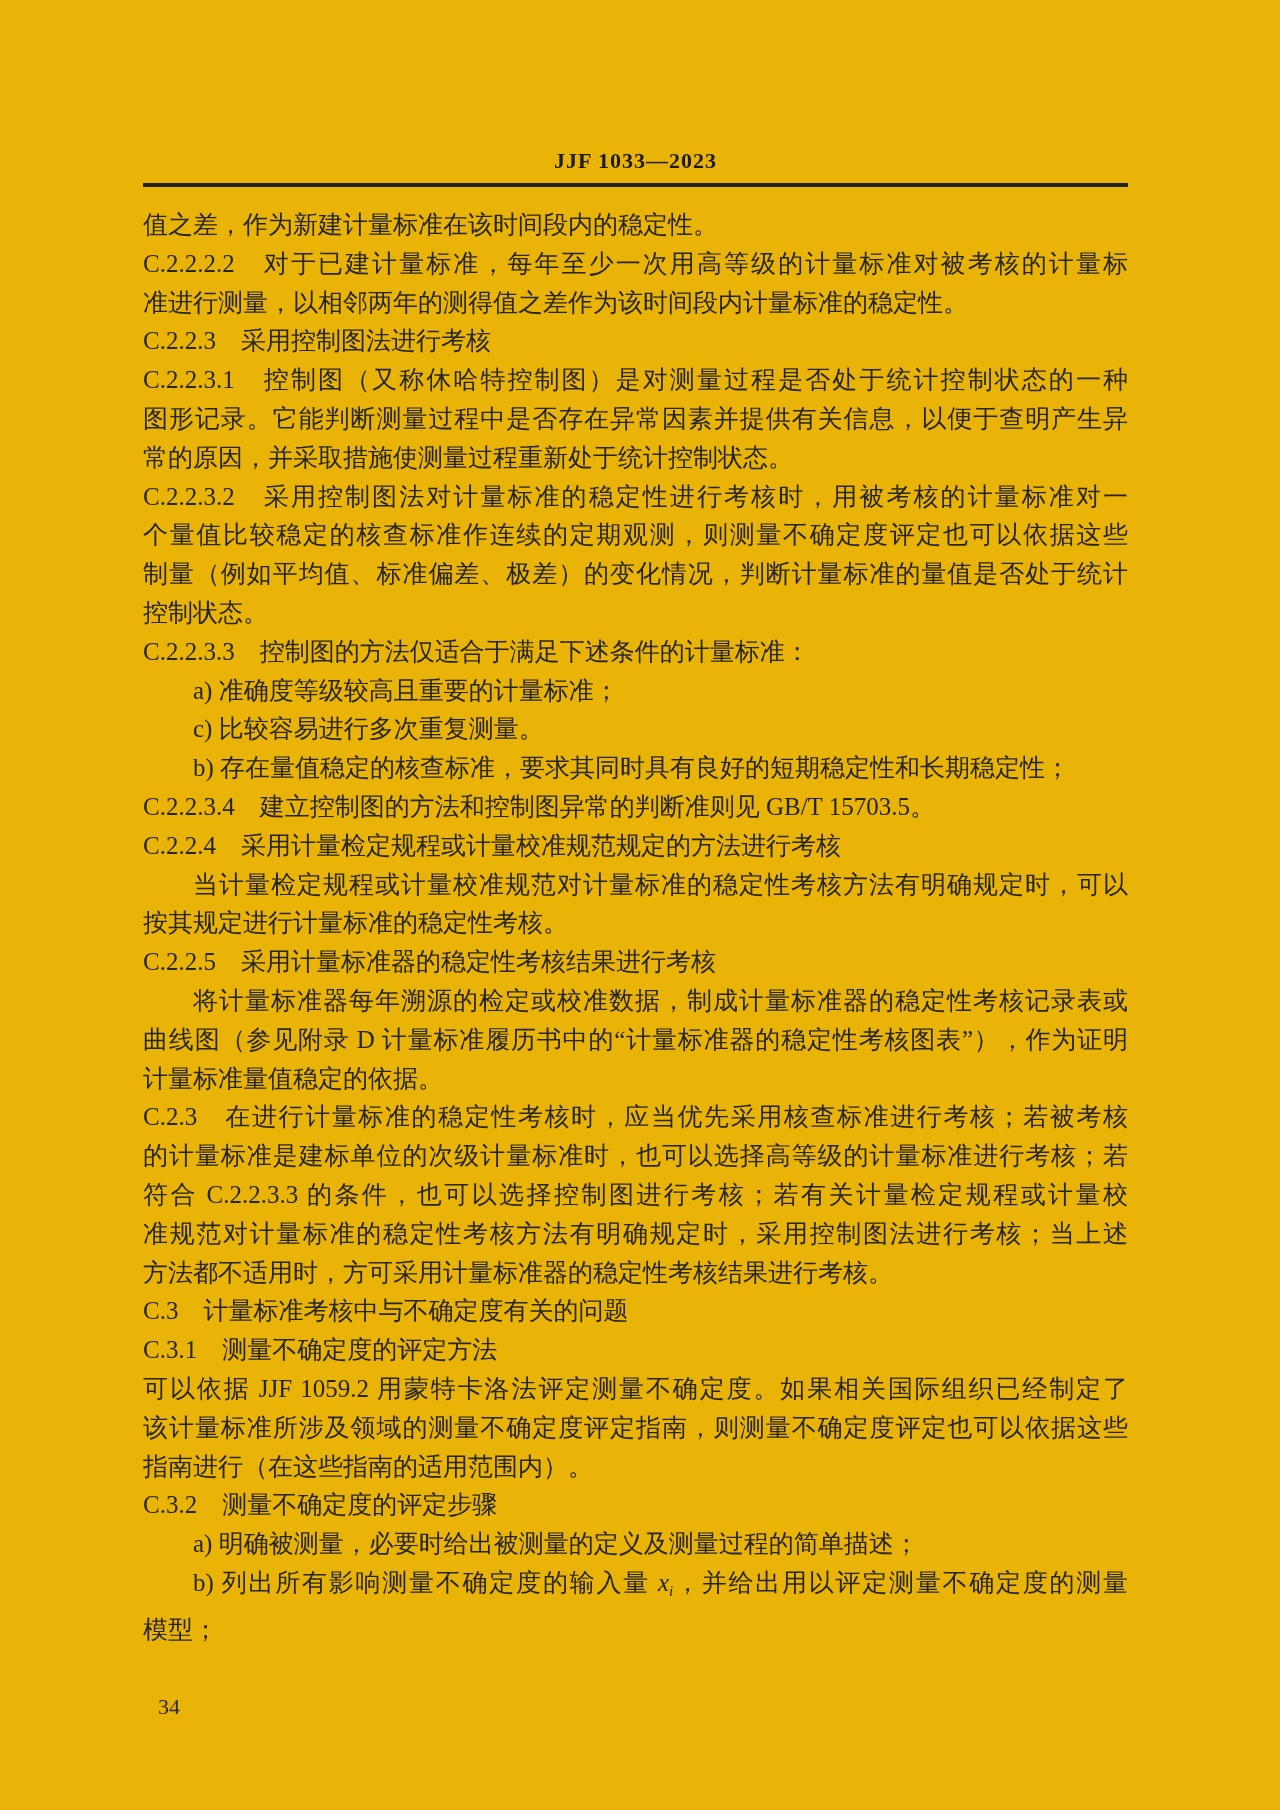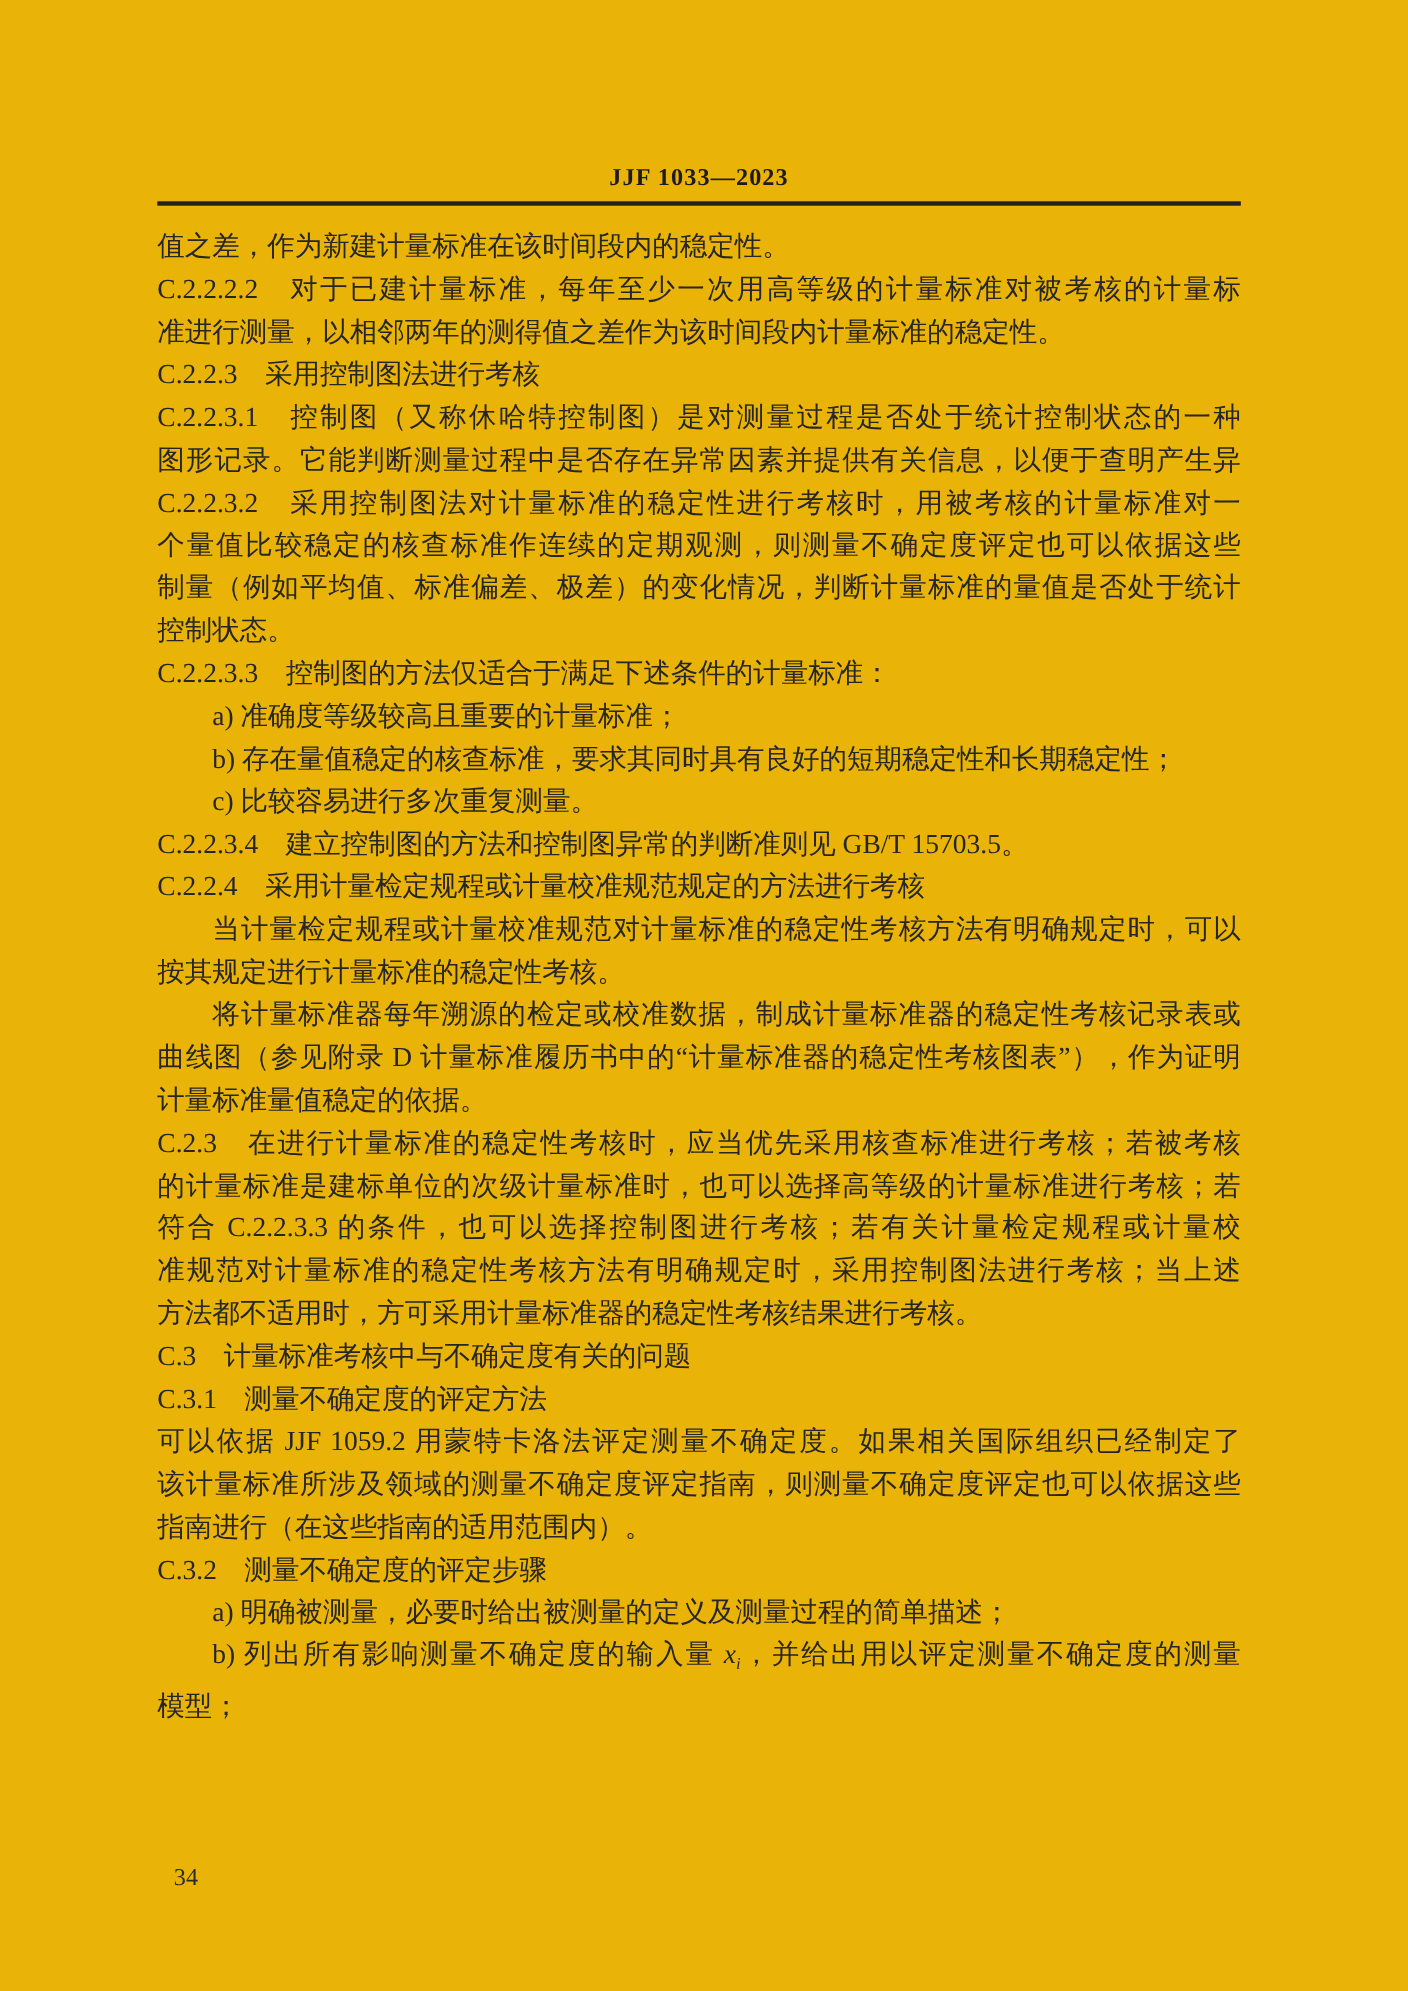--- a/index.html
+++ b/index.html
@@ -80,32 +80,34 @@
 <div class="page">
   <div class="header-title">JJF 1033—2023</div>
   <div class="header-rule"></div>
   <div class="doc-body">
       <div class="line">值之差，作为新建计量标准在该时间段内的稳定性。</div>
       <div class="line fill">C.2.2.2.2　对于已建计量标准，每年至少一次用高等级的计量标准对被考核的计量标</div>
       <div class="line">准进行测量，以相邻两年的测得值之差作为该时间段内计量标准的稳定性。</div>
       <div class="line">C.2.2.3　采用控制图法进行考核</div>
       <div class="line fill">C.2.2.3.1　控制图（又称休哈特控制图）是对测量过程是否处于统计控制状态的一种</div>
       <div class="line fill">图形记录。它能判断测量过程中是否存在异常因素并提供有关信息，以便于查明产生异</div>
+      <div class="line">常的原因，并采取措施使测量过程重新处于统计控制状态。</div>
       <div class="line fill">C.2.2.3.2　采用控制图法对计量标准的稳定性进行考核时，用被考核的计量标准对一</div>
       <div class="line fill">个量值比较稳定的核查标准作连续的定期观测，则测量不确定度评定也可以依据这些</div>
       <div class="line fill">制量（例如平均值、标准偏差、极差）的变化情况，判断计量标准的量值是否处于统计</div>
       <div class="line">控制状态。</div>
       <div class="line">C.2.2.3.3　控制图的方法仅适合于满足下述条件的计量标准：</div>
       <div class="line indent">a) 准确度等级较高且重要的计量标准；</div>
+      <div class="line indent">c) 比较容易进行多次重复测量。</div>
       <div class="line indent">b) 存在量值稳定的核查标准，要求其同时具有良好的短期稳定性和长期稳定性；</div>
-      <div class="line indent">c) 比较容易进行多次重复测量。</div>
       <div class="line">C.2.2.3.4　建立控制图的方法和控制图异常的判断准则见 GB/T 15703.5。</div>
       <div class="line">C.2.2.4　采用计量检定规程或计量校准规范规定的方法进行考核</div>
       <div class="line indent fill">当计量检定规程或计量校准规范对计量标准的稳定性考核方法有明确规定时，可以</div>
       <div class="line">按其规定进行计量标准的稳定性考核。</div>
+      <div class="line">C.2.2.5　采用计量标准器的稳定性考核结果进行考核</div>
       <div class="line indent fill">将计量标准器每年溯源的检定或校准数据，制成计量标准器的稳定性考核记录表或</div>
       <div class="line fill">曲线图（参见附录 D 计量标准履历书中的“计量标准器的稳定性考核图表”），作为证明</div>
       <div class="line">计量标准量值稳定的依据。</div>
       <div class="line fill">C.2.3　在进行计量标准的稳定性考核时，应当优先采用核查标准进行考核；若被考核</div>
       <div class="line fill">的计量标准是建标单位的次级计量标准时，也可以选择高等级的计量标准进行考核；若</div>
       <div class="line fill">符合 C.2.2.3.3 的条件，也可以选择控制图进行考核；若有关计量检定规程或计量校</div>
       <div class="line fill">准规范对计量标准的稳定性考核方法有明确规定时，采用控制图法进行考核；当上述</div>
       <div class="line">方法都不适用时，方可采用计量标准器的稳定性考核结果进行考核。</div>
       <div class="line">C.3　计量标准考核中与不确定度有关的问题</div>
       <div class="line">C.3.1　测量不确定度的评定方法</div>

